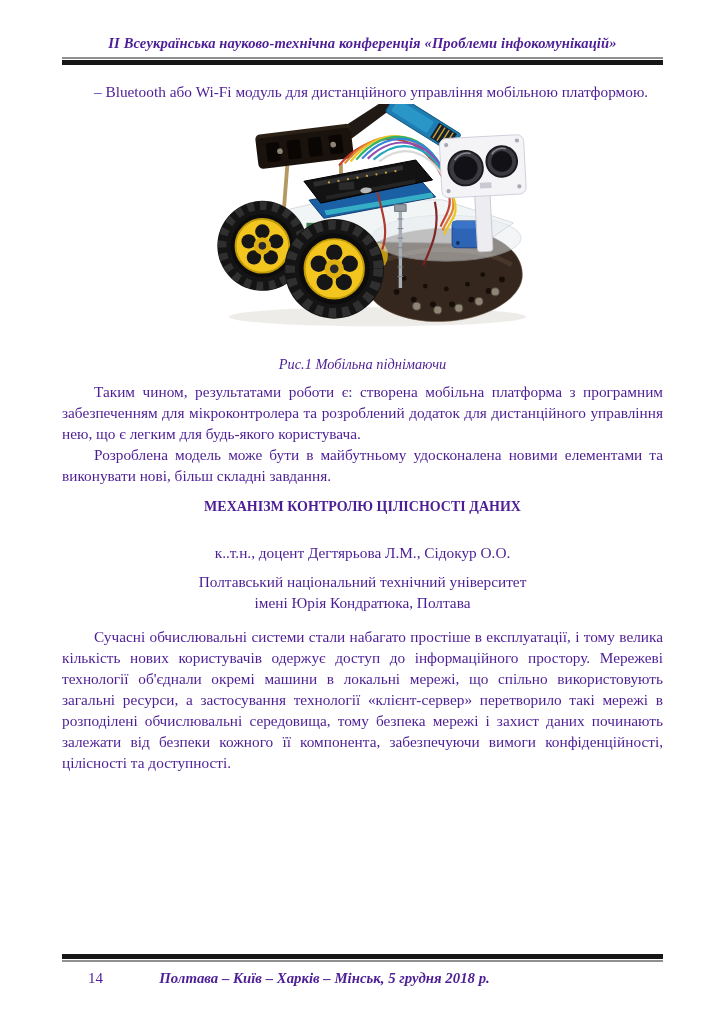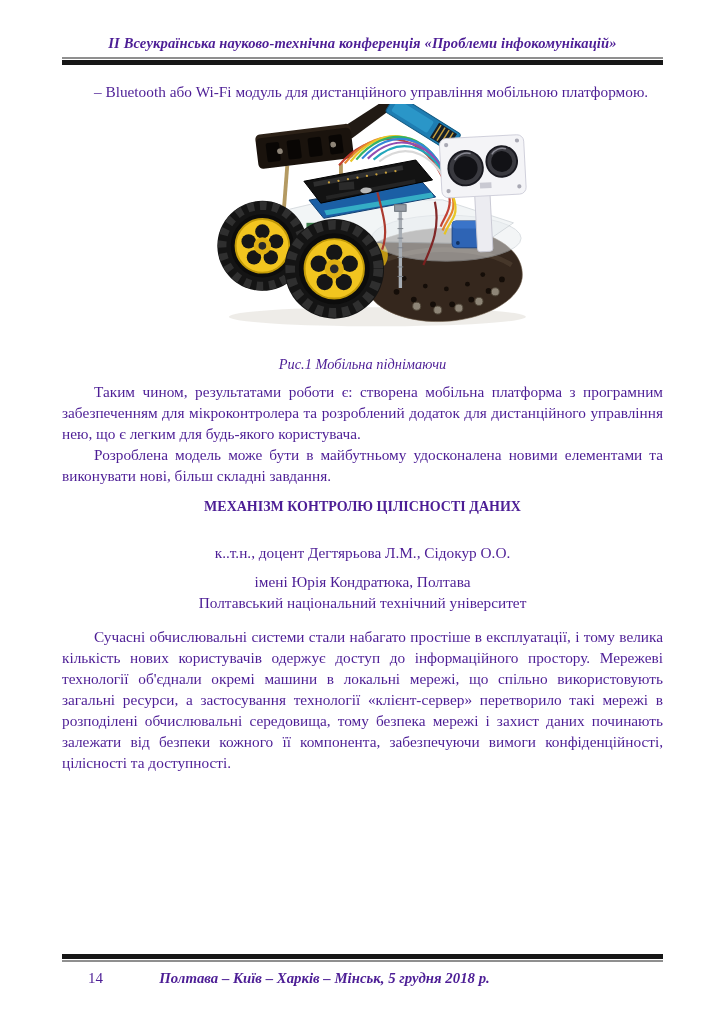--- a/index.html
+++ b/index.html
@@ -231,22 +231,22 @@
 
     <p class="after-figure">Таким чином, результатами роботи є: створена мобільна платформа з програмним забезпеченням для мікроконтролера та розроблений додаток для дистанційного управління нею, що є легким для будь-якого користувача.</p>
     <p>Розроблена модель може бути в майбутньому удосконалена новими елементами та виконувати нові, більш складні завдання.</p>
 
 
     <h2 class="article-title"><span>МЕХАНІЗМ КОНТРОЛЮ ЦІЛІСНОСТІ ДАНИХ</span><br></h2>
 
     <div class="authors">к..т.н., доцент Дегтярьова Л.М., Сідокур О.О.</div>
 
     <div class="affil">
+      <div>Полтавський національний технічний університет</div>
       <div>імені Юрія Кондратюка, Полтава</div>
-      <div>Полтавський національний технічний університет</div>
     </div>
 
     <p class="lead">Сучасні обчислювальні системи стали набагато простіше в експлуатації, і тому велика кількість нових користувачів одержує доступ до інформаційного простору. Мережеві технології об'єднали окремі машини в локальні мережі, що спільно використовують загальні ресурси, а застосування технології «клієнт-сервер» перетворило такі мережі в розподілені обчислювальні середовища, тому безпека мережі і захист даних починають залежати від безпеки кожного її компонента, забезпечуючи вимоги конфіденційності, цілісності та доступності.</p>
 
   </main>
 
   <footer class="footer">
     <div class="rule rule-f">
       <div class="rule-thick" style="margin-top:0;"></div>
       <div class="rule-thin" style="margin-top:1px;"></div>

